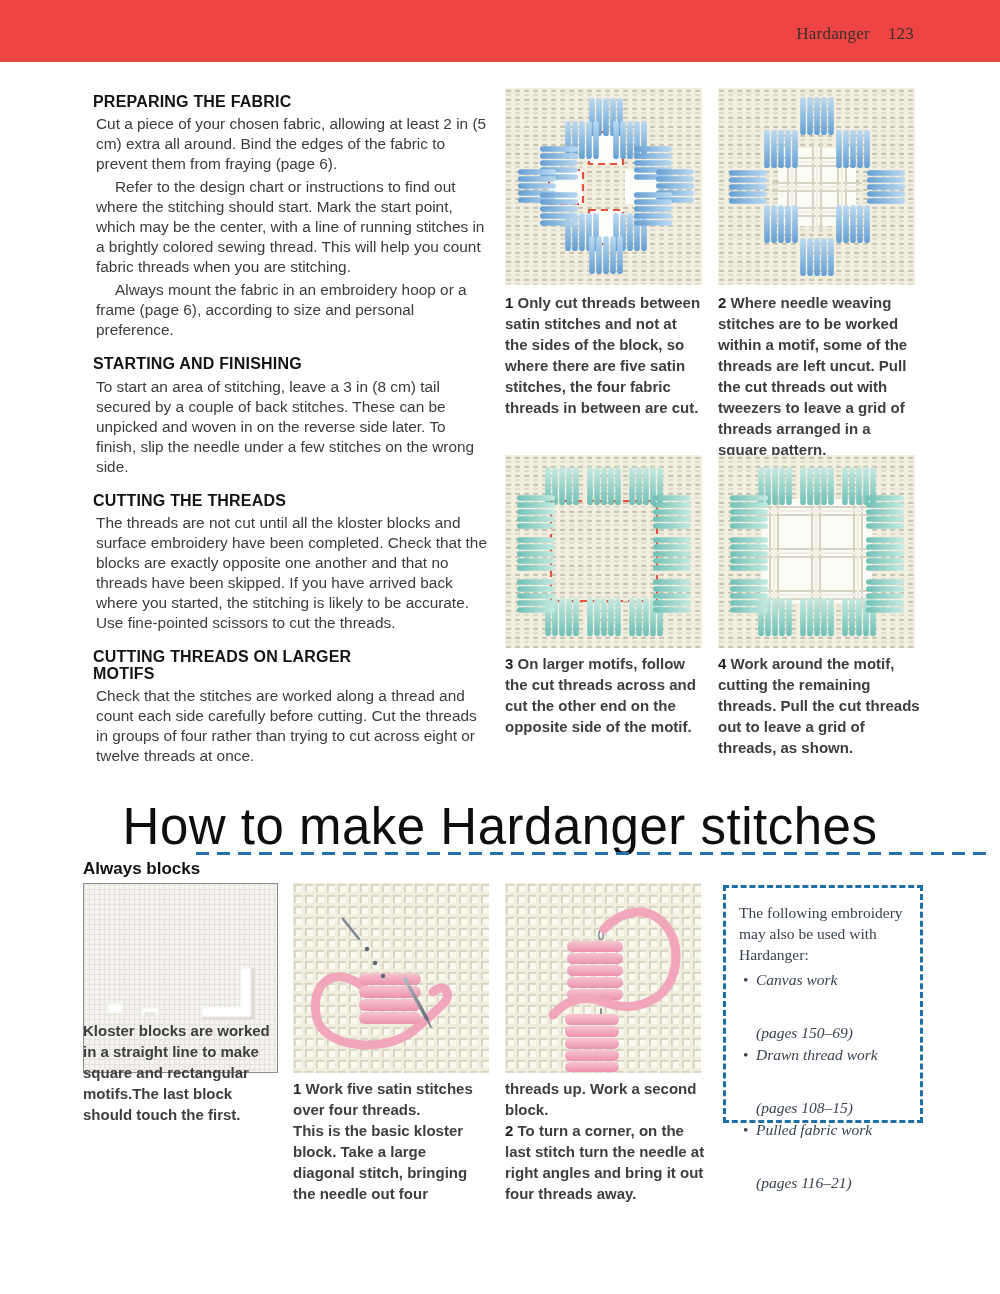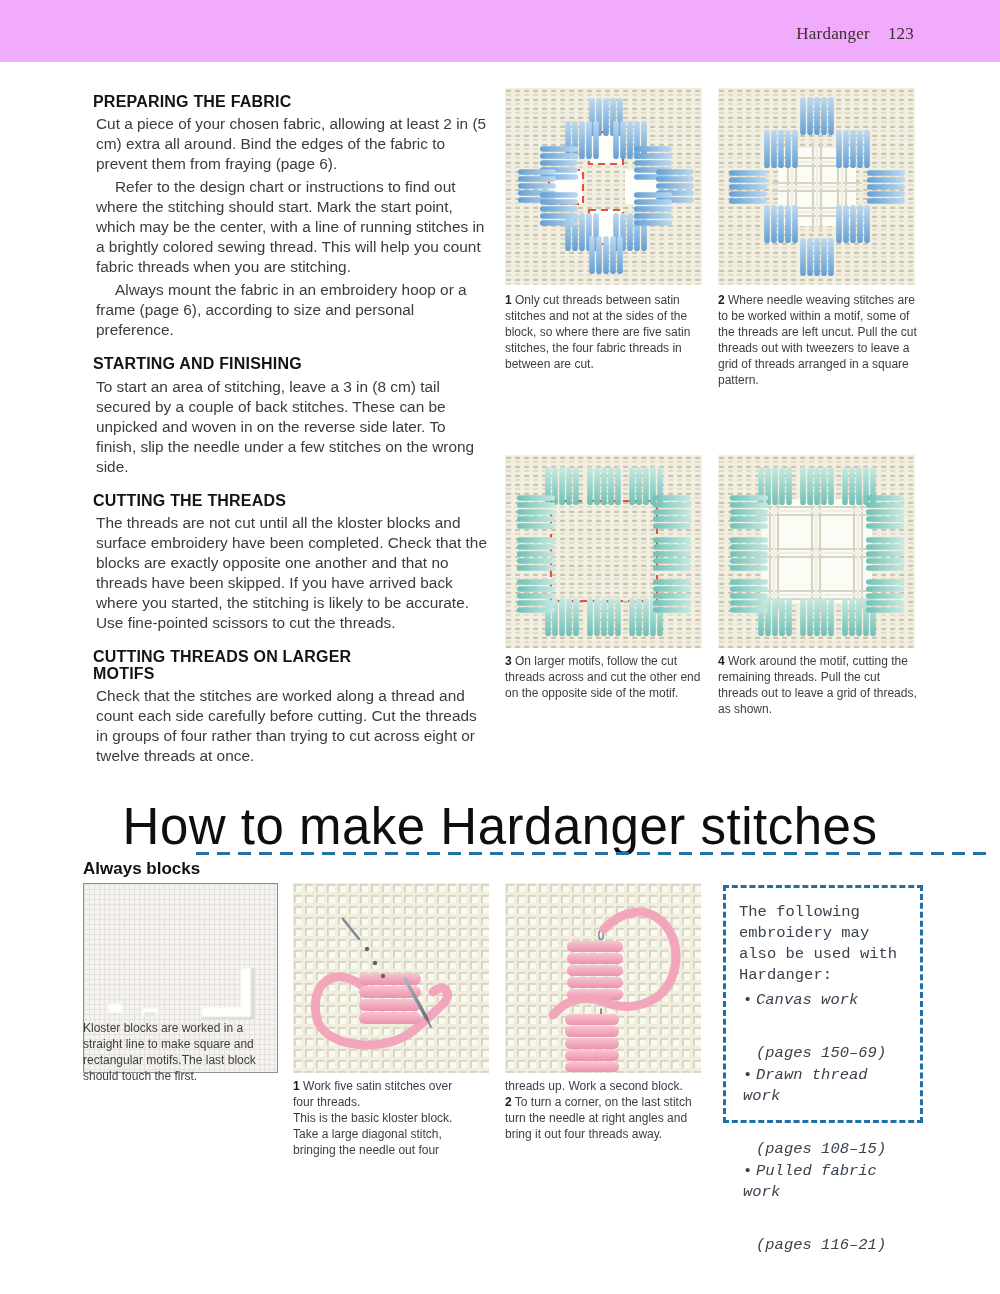--- a/index.html
+++ b/index.html
@@ -1,52 +1,52 @@
 <!DOCTYPE html>
 <html><head>
 <meta charset="utf-8">
 <style>
   html,body{margin:0;padding:0;background:#fff;}
   #page{position:relative;width:1000px;height:1294px;background:#ffffff;
         font-family:"Liberation Sans",sans-serif;color:#3c3c3c;overflow:hidden;}
 
   
-  .band{position:absolute;left:0;top:0;width:1000px;height:62px;background:#f0abfc;}
+  .band{position:absolute;left:0;top:0;width:1000px;height:62px;background:#ef4444;}
   .band .runhead{position:absolute;right:86px;top:24px;font-family:"Liberation Serif",serif;
         font-size:17px;color:#3a2f2b;letter-spacing:.2px;}
   .band .runhead .pg{margin-left:18px;}
 
   
   .leftcol{position:absolute;left:93px;top:93px;width:400px;}
   .h2{font-size:16px;font-weight:bold;color:#141414;letter-spacing:.2px;margin:15px 0 4px 0;line-height:1.08;}
   .h2.first{margin-top:0;}
   .h2.narrow{max-width:262px;}
   .leftcol p{font-size:15.4px;line-height:20px;margin:3px;color:#3c3c3c;}
   .leftcol p.indent{text-indent:19px;}
 
   
   .fig{position:absolute;}
-  .cap{position:absolute;font-size:12px;line-height:16px;color:#3e3e3e;}
+  .cap{position:absolute;font-size:15px;line-height:21px;color:#3e3e3e;font-weight:bold;}
   .cap b{color:#1e1e1e;}
 
   
   .bigtitle{position:absolute;left:0;top:797px;width:1000px;text-align:center;
         font-size:51px;font-weight:400;color:#0e0e0e;letter-spacing:.5px;}
   .dashrule{position:absolute;left:196px;top:852px;width:794px;height:3px;
         background:repeating-linear-gradient(to right,#2272a8 0 13px,transparent 13px 21px);}
   .subhead{position:absolute;left:83px;top:859px;font-size:17px;font-weight:bold;color:#111;}
 
   
   .photo{position:absolute;left:83px;top:883px;width:193px;height:188px;border:1px solid #8f8f8f;
         background:#f5f4f0;}
 
   
   .infobox{position:absolute;left:723px;top:885px;width:168px;height:208px;
         border:3px dashed #2070a6;background:#fff;padding:12px 13px;
-        font-family:Liberation Mono, monospace;color:#39434e;font-size:15.5px;line-height:21px;}
+        font-family:Liberation Serif, serif;color:#39434e;font-size:15.5px;line-height:21px;}
   .infobox .intro{margin:2px 0 4px 0;}
   .infobox ul{list-style:none;margin:0;padding:0 0 0 4px;}
   .infobox li{margin:0 0 1px 0;}
   .infobox .bullet{display:inline-block;width:13px;color:#39434e;}
   .infobox i{font-style:italic;}
   .infobox .pages{display:block;margin-left:13px;font-style:italic;margin-top:32px;}
 </style>
 </head>
 <body>
 

